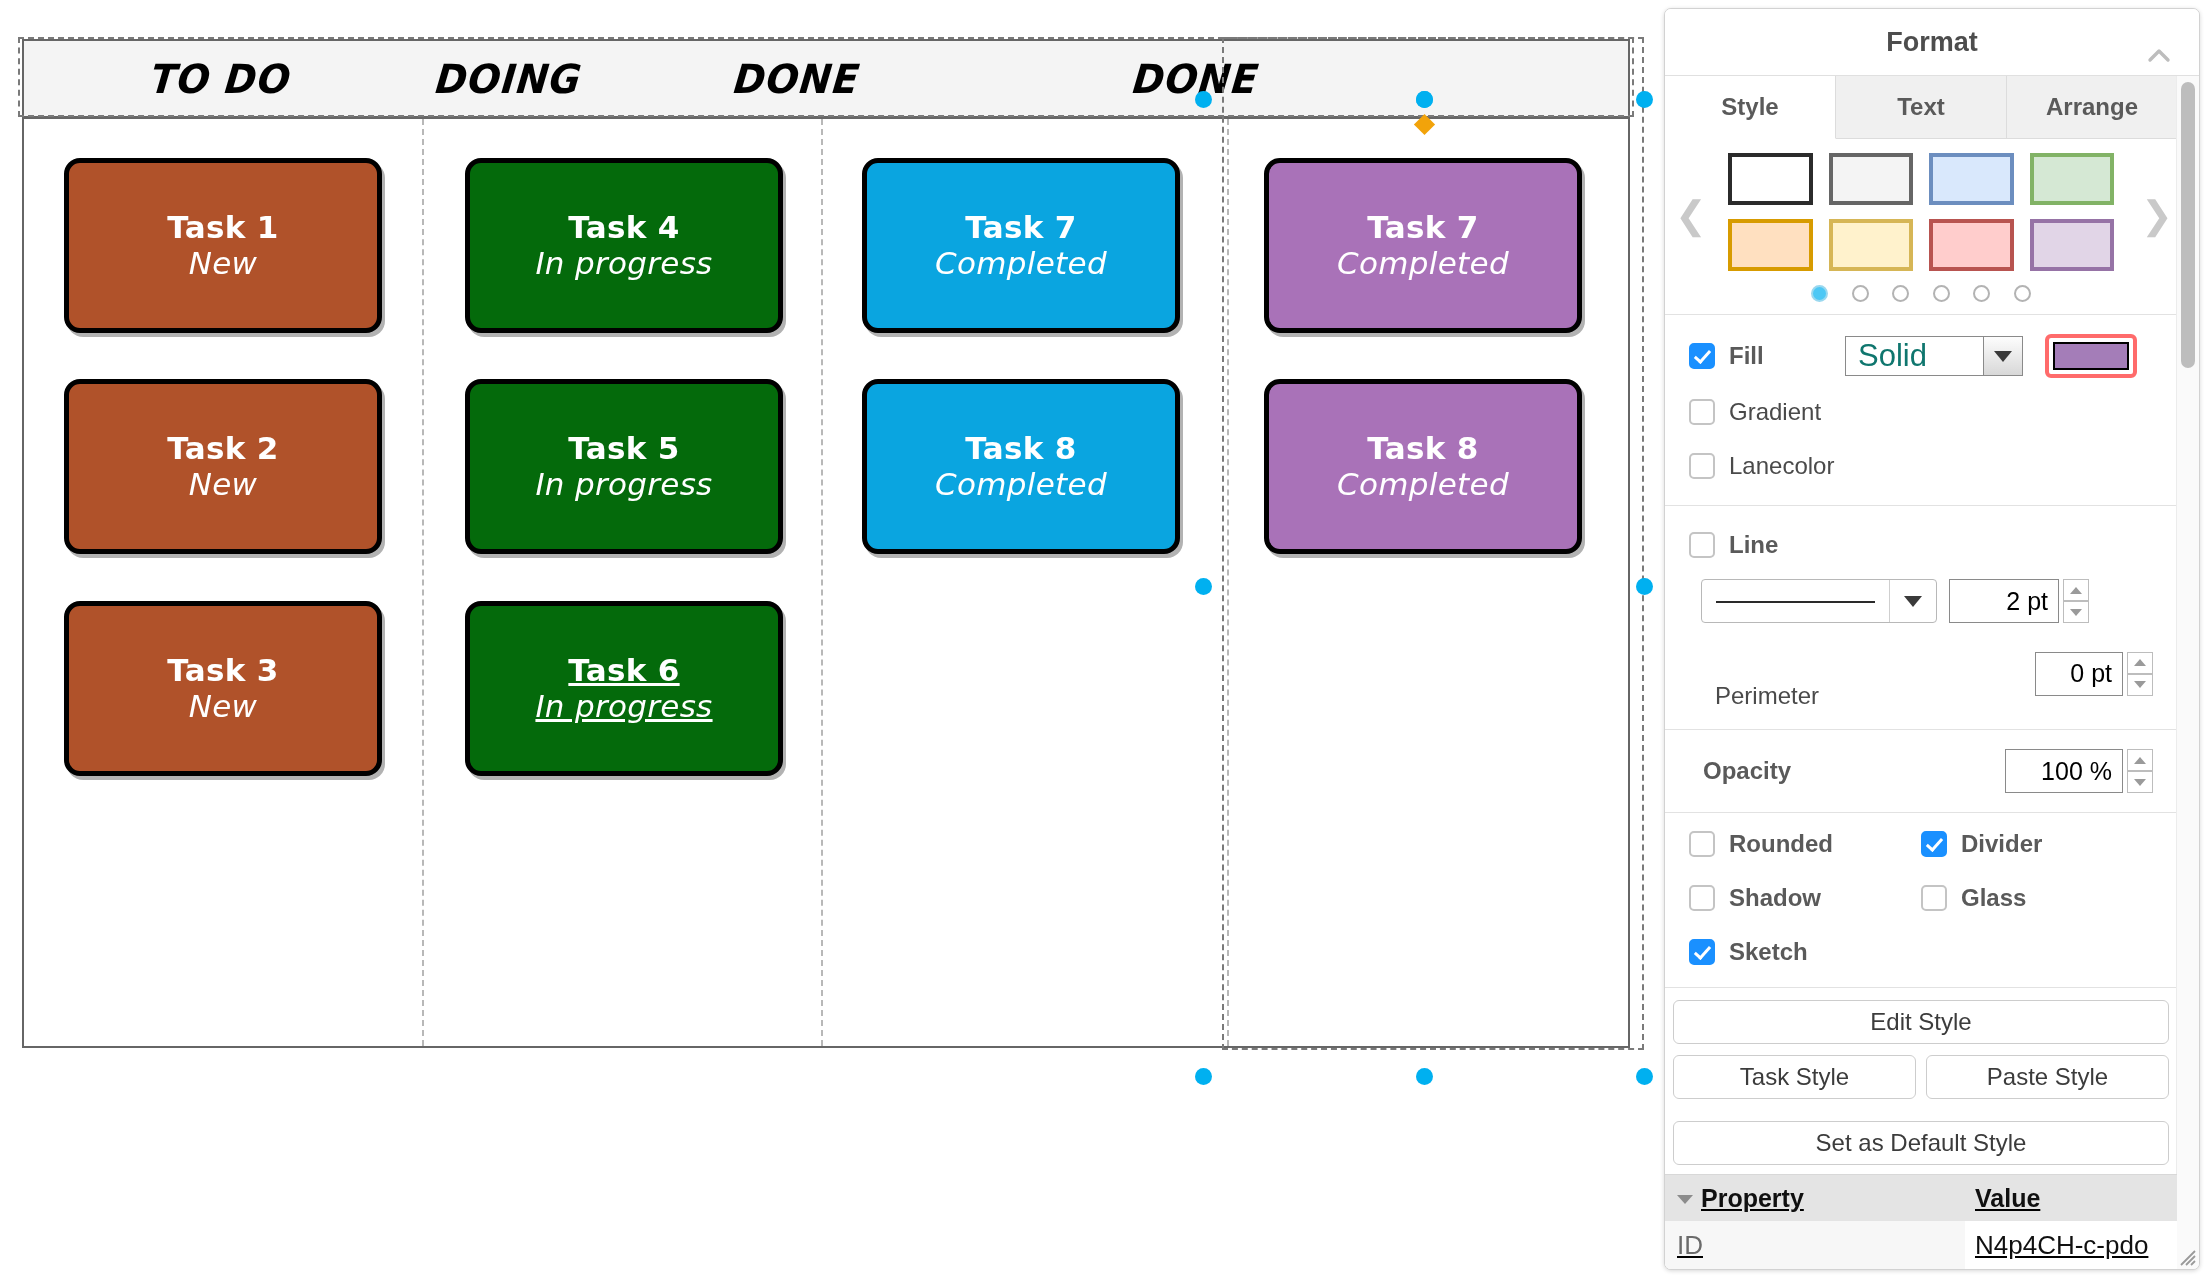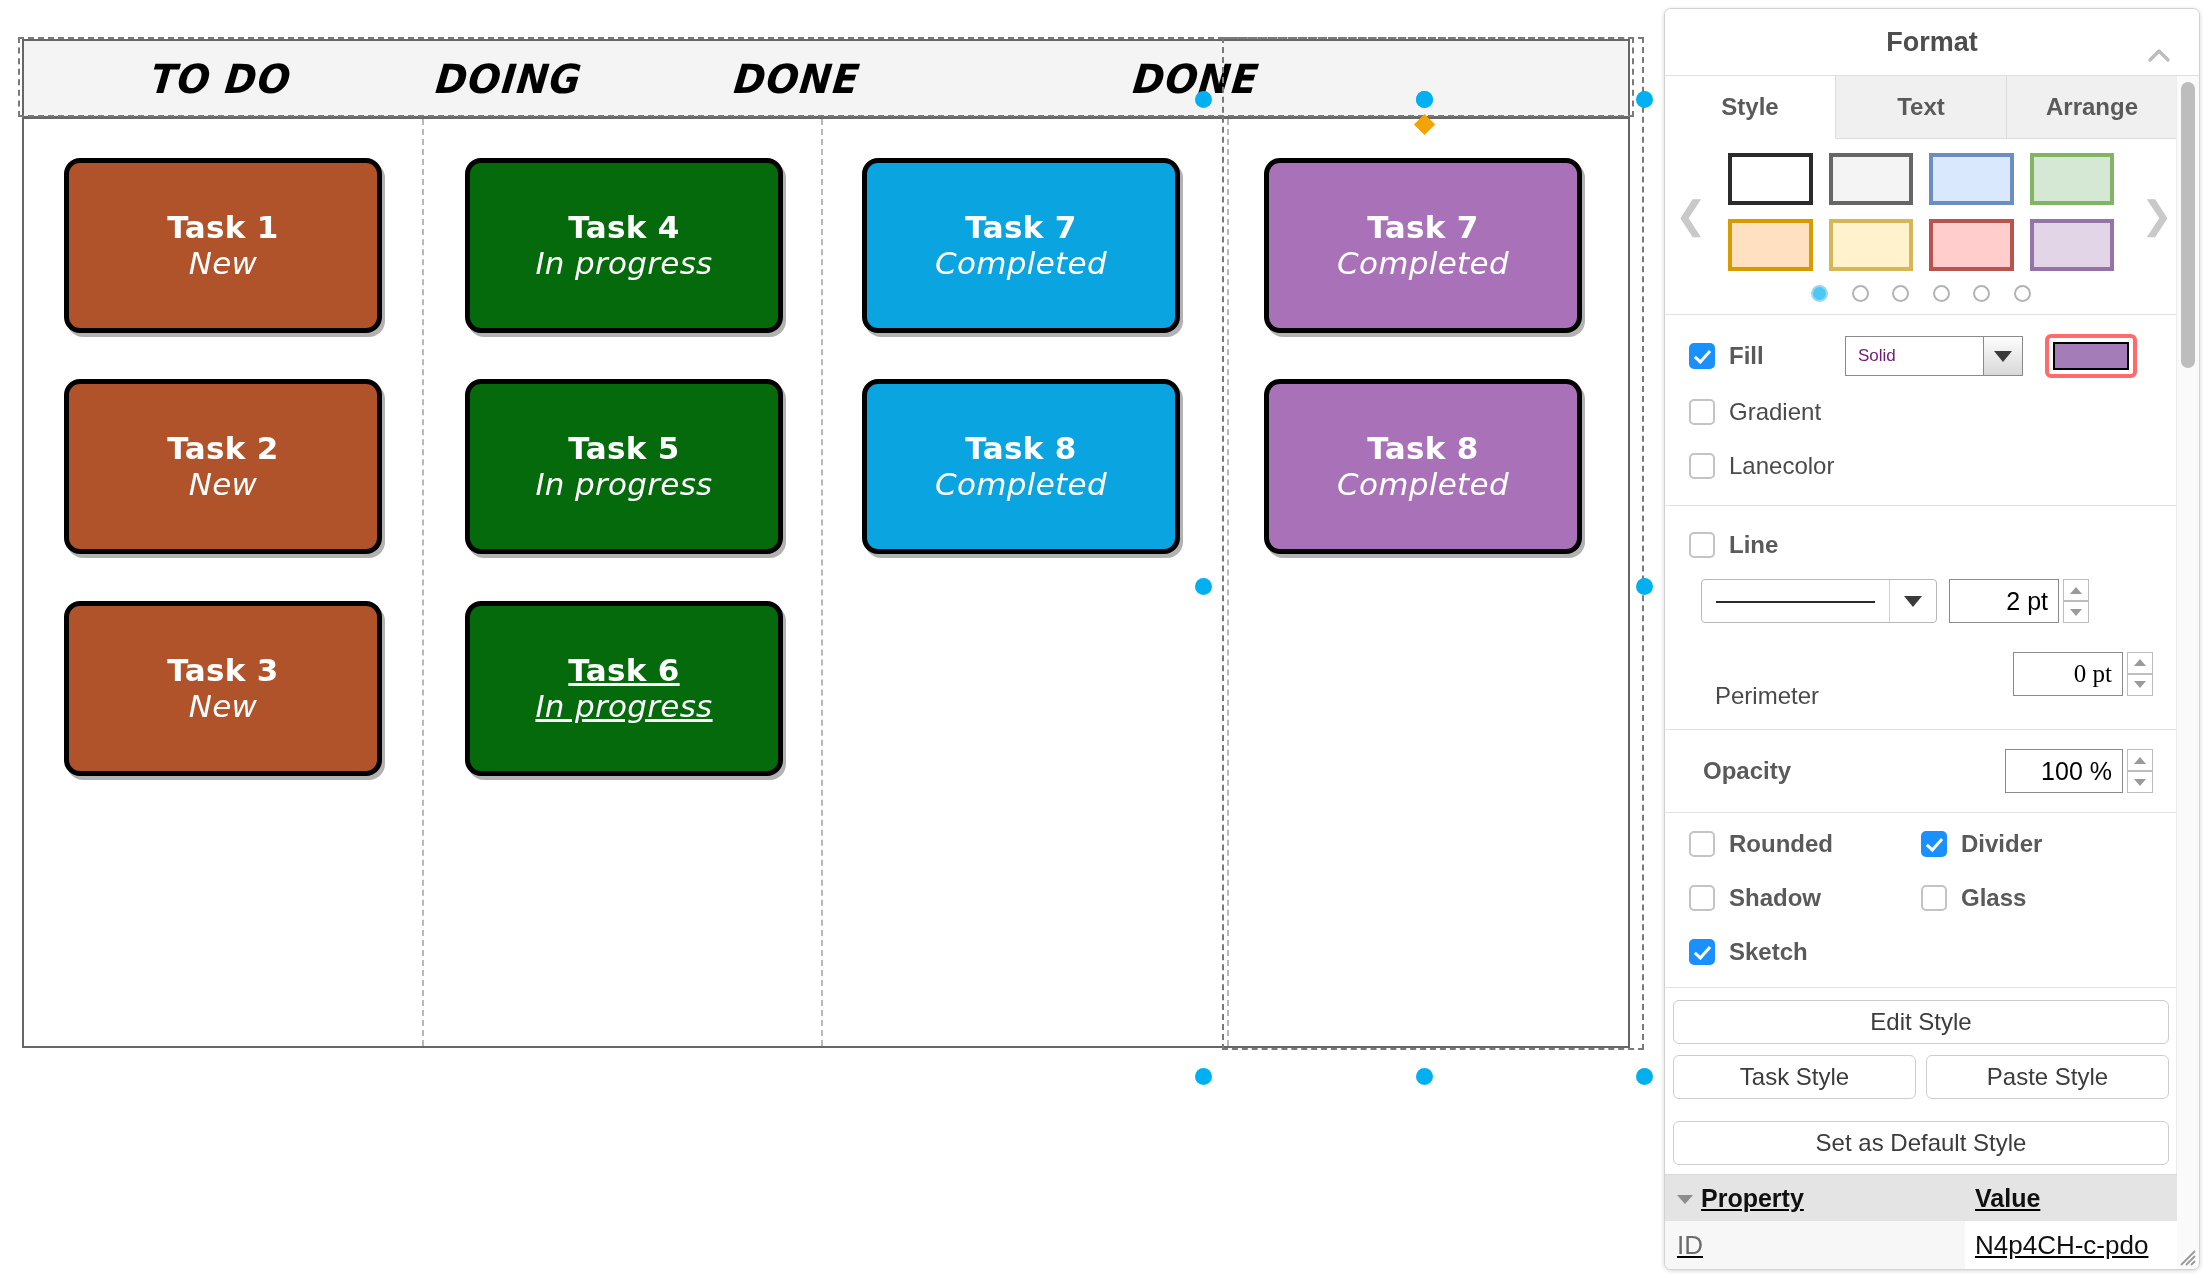--- a/index.html
+++ b/index.html
@@ -324,22 +324,22 @@
     height: 40px;
     box-sizing: border-box;
     border: 1px solid #8a8a8a;
     background: #ffffff;
     display: flex;
     align-items: center;
   }
   .combo .txt {
     flex: 1;
     padding-left: 12px;
-    font-size: 17px;
-    color: #701a75;
+    font-size: 31px;
+    color: #0f766e;
   }
   .combo .caret {
     width: 38px;
     height: 100%;
     background: linear-gradient(#fdfdfd,#d8d8d8);
     border-left: 1px solid #8a8a8a;
     display: flex;
     align-items: center;
     justify-content: center;
   }
@@ -669,21 +669,21 @@
               <div>
                   <div class="tri-up-s"></div>
                 </div>
               <div>
                   <div class="tri-down-s"></div>
                 </div>
             </div>
           </div>
           <div class="row" style="padding-left:36px;">
             <div class="lbl plain" style="flex:1;margin-top:45px;">Perimeter</div>
-            <div class="numfield" style="width:110px;font-family:Liberation Serif, serif;">0 pt</div>
+            <div class="numfield" style="width:88px;">0 pt</div>
             <div class="spin">
               <div>
                   <div class="tri-up-s"></div>
                 </div>
               <div>
                   <div class="tri-down-s"></div>
                 </div>
             </div>
           </div>
         </div>

